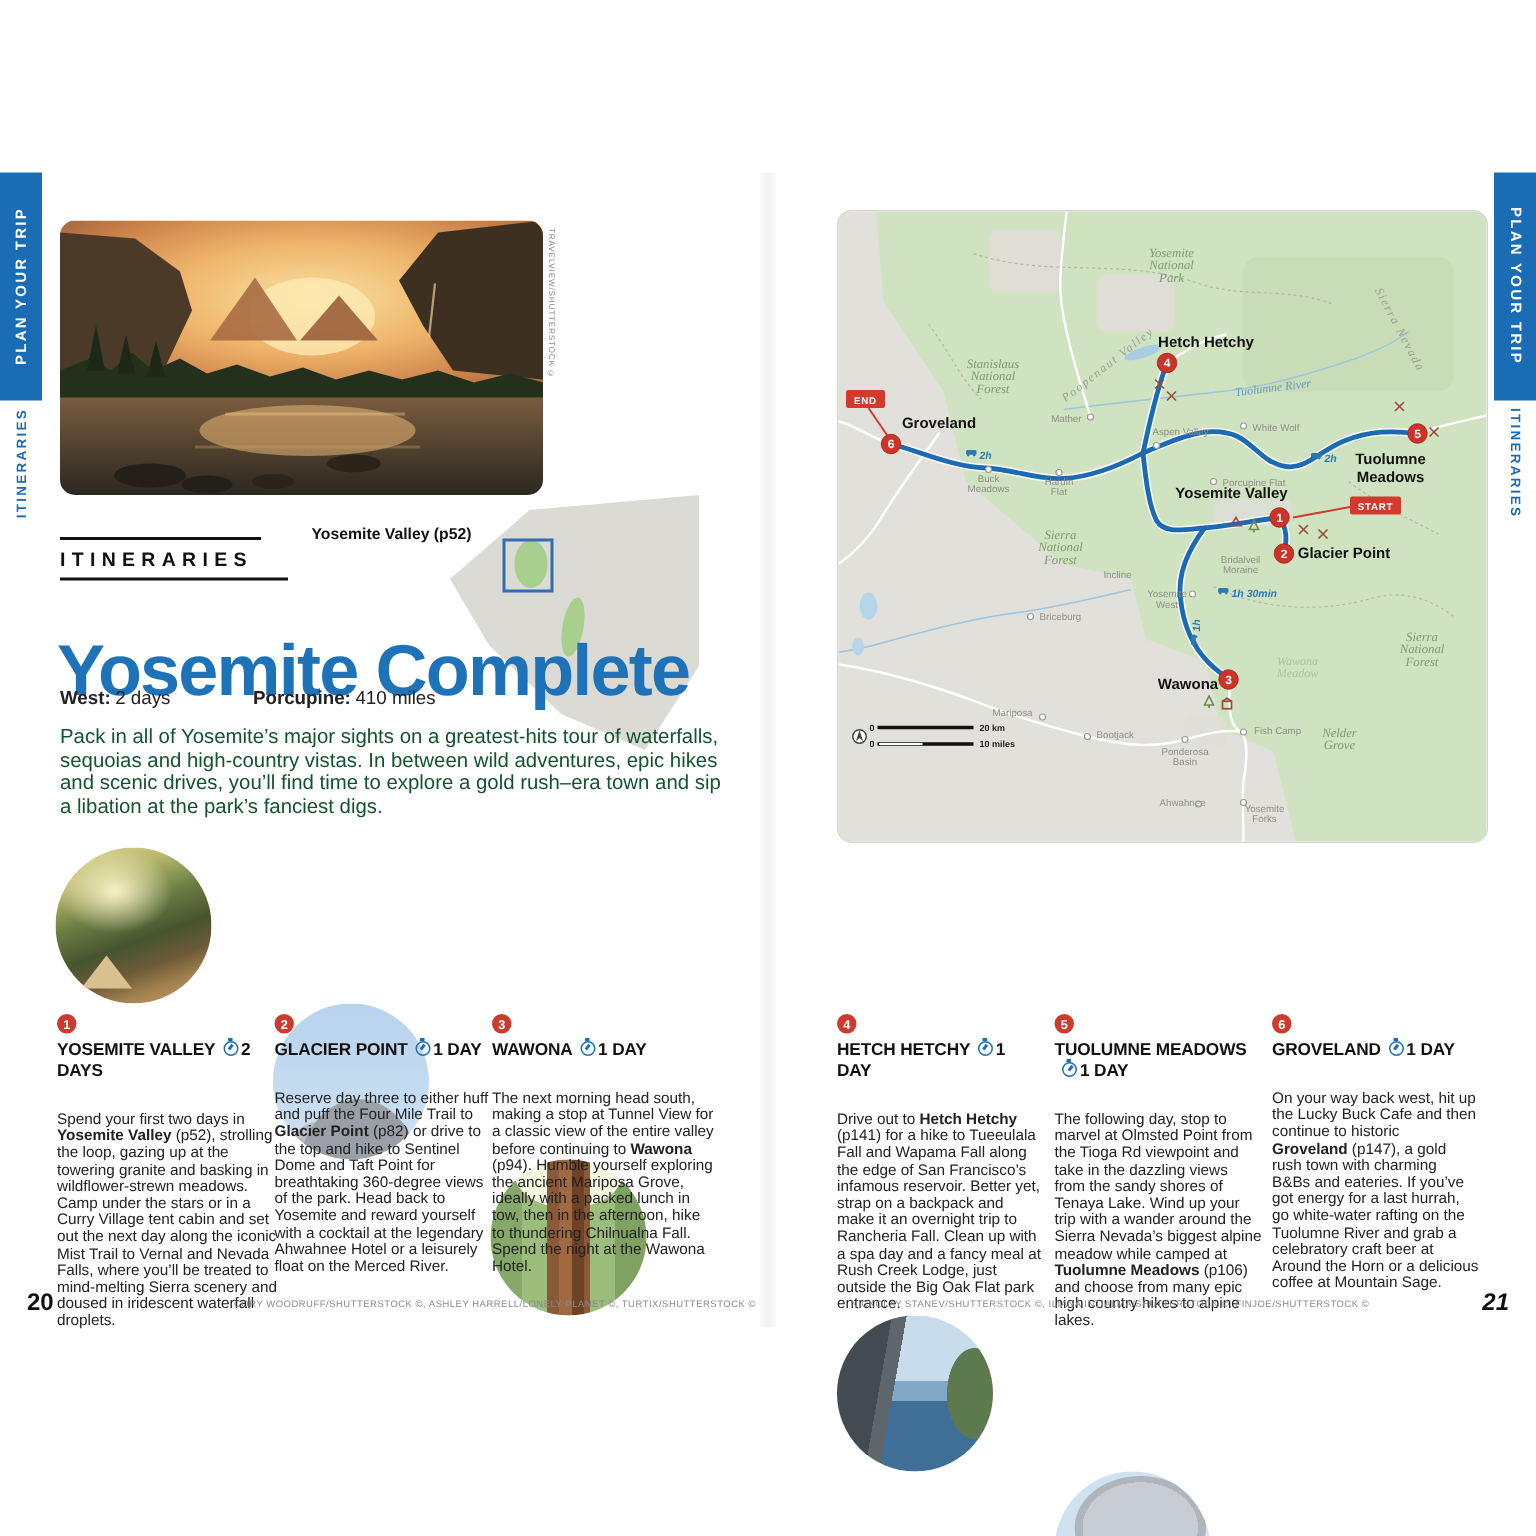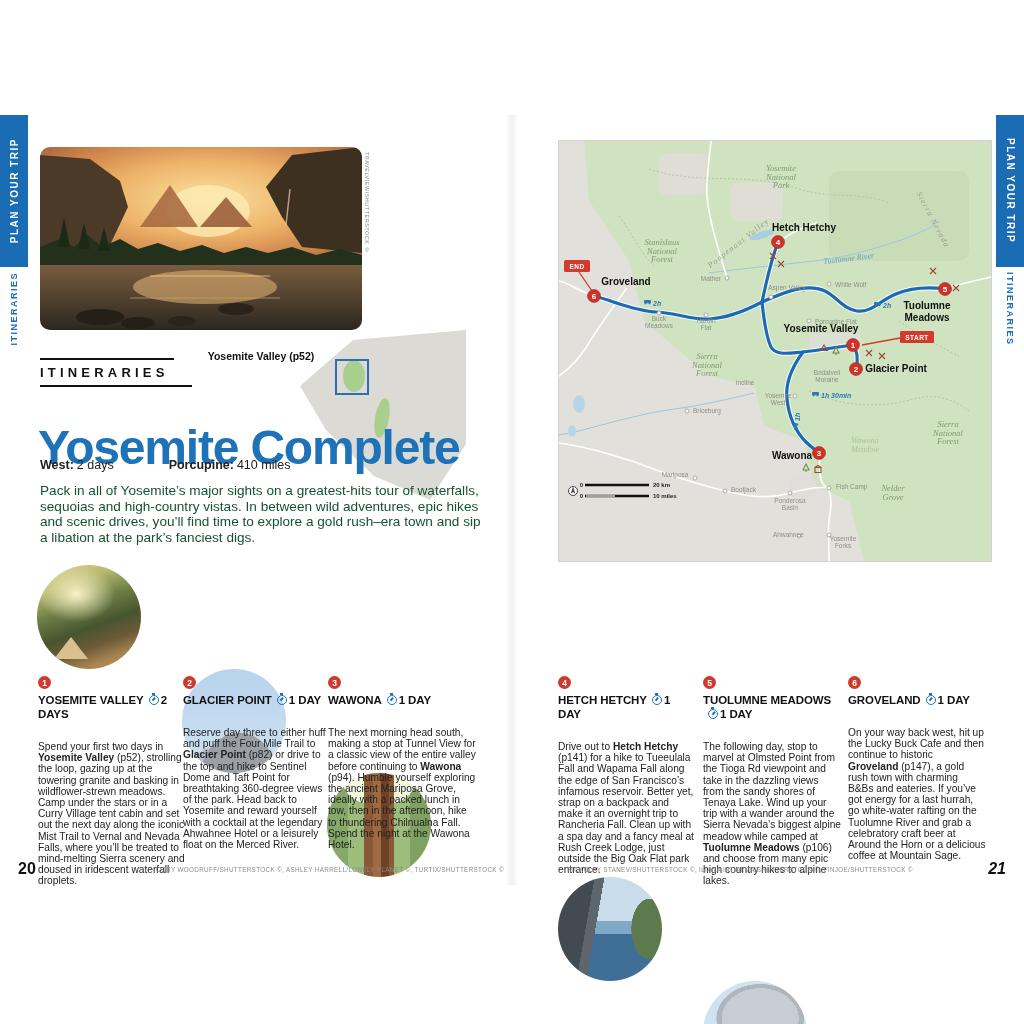--- a/index.html
+++ b/index.html
@@ -148,21 +148,21 @@
   <div class="kicker-rule" style="width:152px;margin-top:5px;"></div>
 </div>
 <div class="abs big-title" style="left:38px;top:396px;z-index:2;">Yosemite Complete</div>
 <div class="abs meta" style="left:40px;top:458px;z-index:2;">
   <b>West:</b><span>2 days</span>
   <span style="display:inline-block;width:48px;"></span>
   <b>Porcupine:</b><span>410 miles</span>
 </div>
 <div class="abs intro" style="left:40px;top:483px;width:442px;z-index:2;">Pack in all of Yosemite’s major sights on a greatest-hits tour of waterfalls, sequoias and high-country vistas. In between wild adventures, epic hikes and scenic drives, you’ll find time to explore a gold rush–era town and sip a libation at the park’s fanciest digs.</div>
 
-<div class="abs" style="left:558px;top:140px;width:432px;height:420px;border-radius:0;overflow:hidden;border:1px solid #d5d3cd;">
+<div class="abs" style="left:558px;top:140px;width:432px;height:420px;border-radius:10px;overflow:hidden;border:1px solid #d5d3cd;">
   <svg id="route-map" width="432" height="420" viewBox="0 0 432 420">
     <rect width="432" height="420" fill="#e2e0da"></rect>
     <polygon points="25,0 432,0 432,420 305,420 290,360 255,345 245,300 205,285 195,245 150,235 85,180 70,120 30,60" fill="#cfe3c0"></polygon>
     <rect x="270" y="30" width="140" height="90" rx="10" fill="#c2d8ae" opacity=".55"></rect>
     <rect x="100" y="12" width="48" height="42" rx="6" fill="#dfddd7" opacity=".9"></rect>
     <rect x="172" y="42" width="52" height="38" rx="6" fill="#dfddd7" opacity=".9"></rect>
     <rect x="250" y="192" width="52" height="18" rx="5" fill="#dfddd7" opacity=".8"></rect>
     <rect x="230" y="336" width="28" height="20" rx="5" fill="#dfddd7" opacity=".8"></rect>
 
     <path d="M150,132 C180,128 220,124 255,120 C285,117 315,108 345,98 C360,92 370,88 380,80" fill="none" stroke="#9fc4dd" stroke-width="1"></path>

